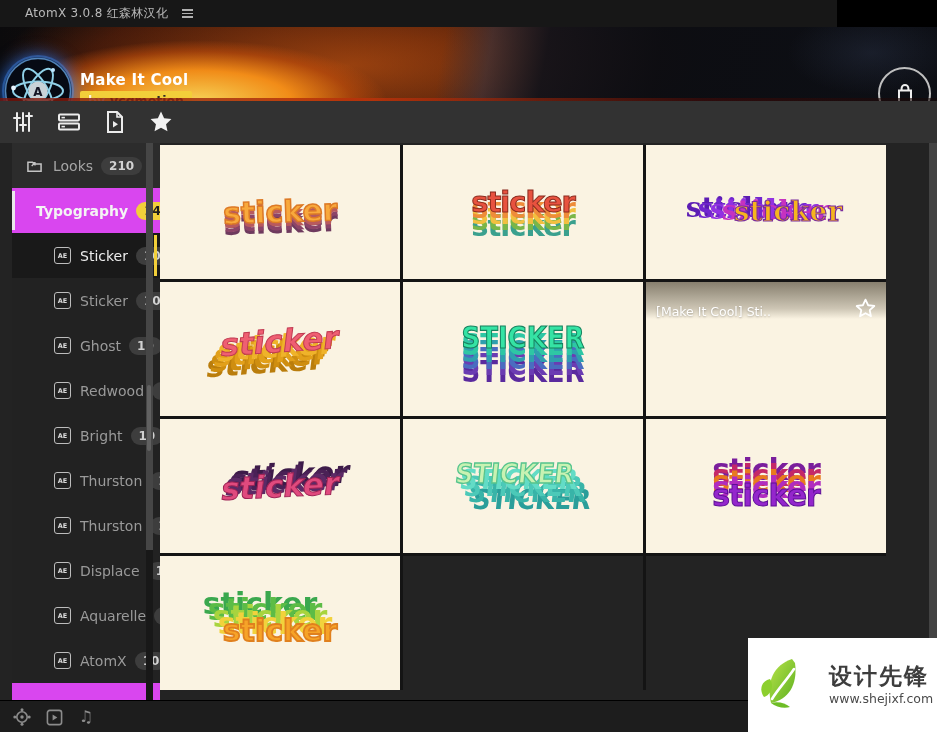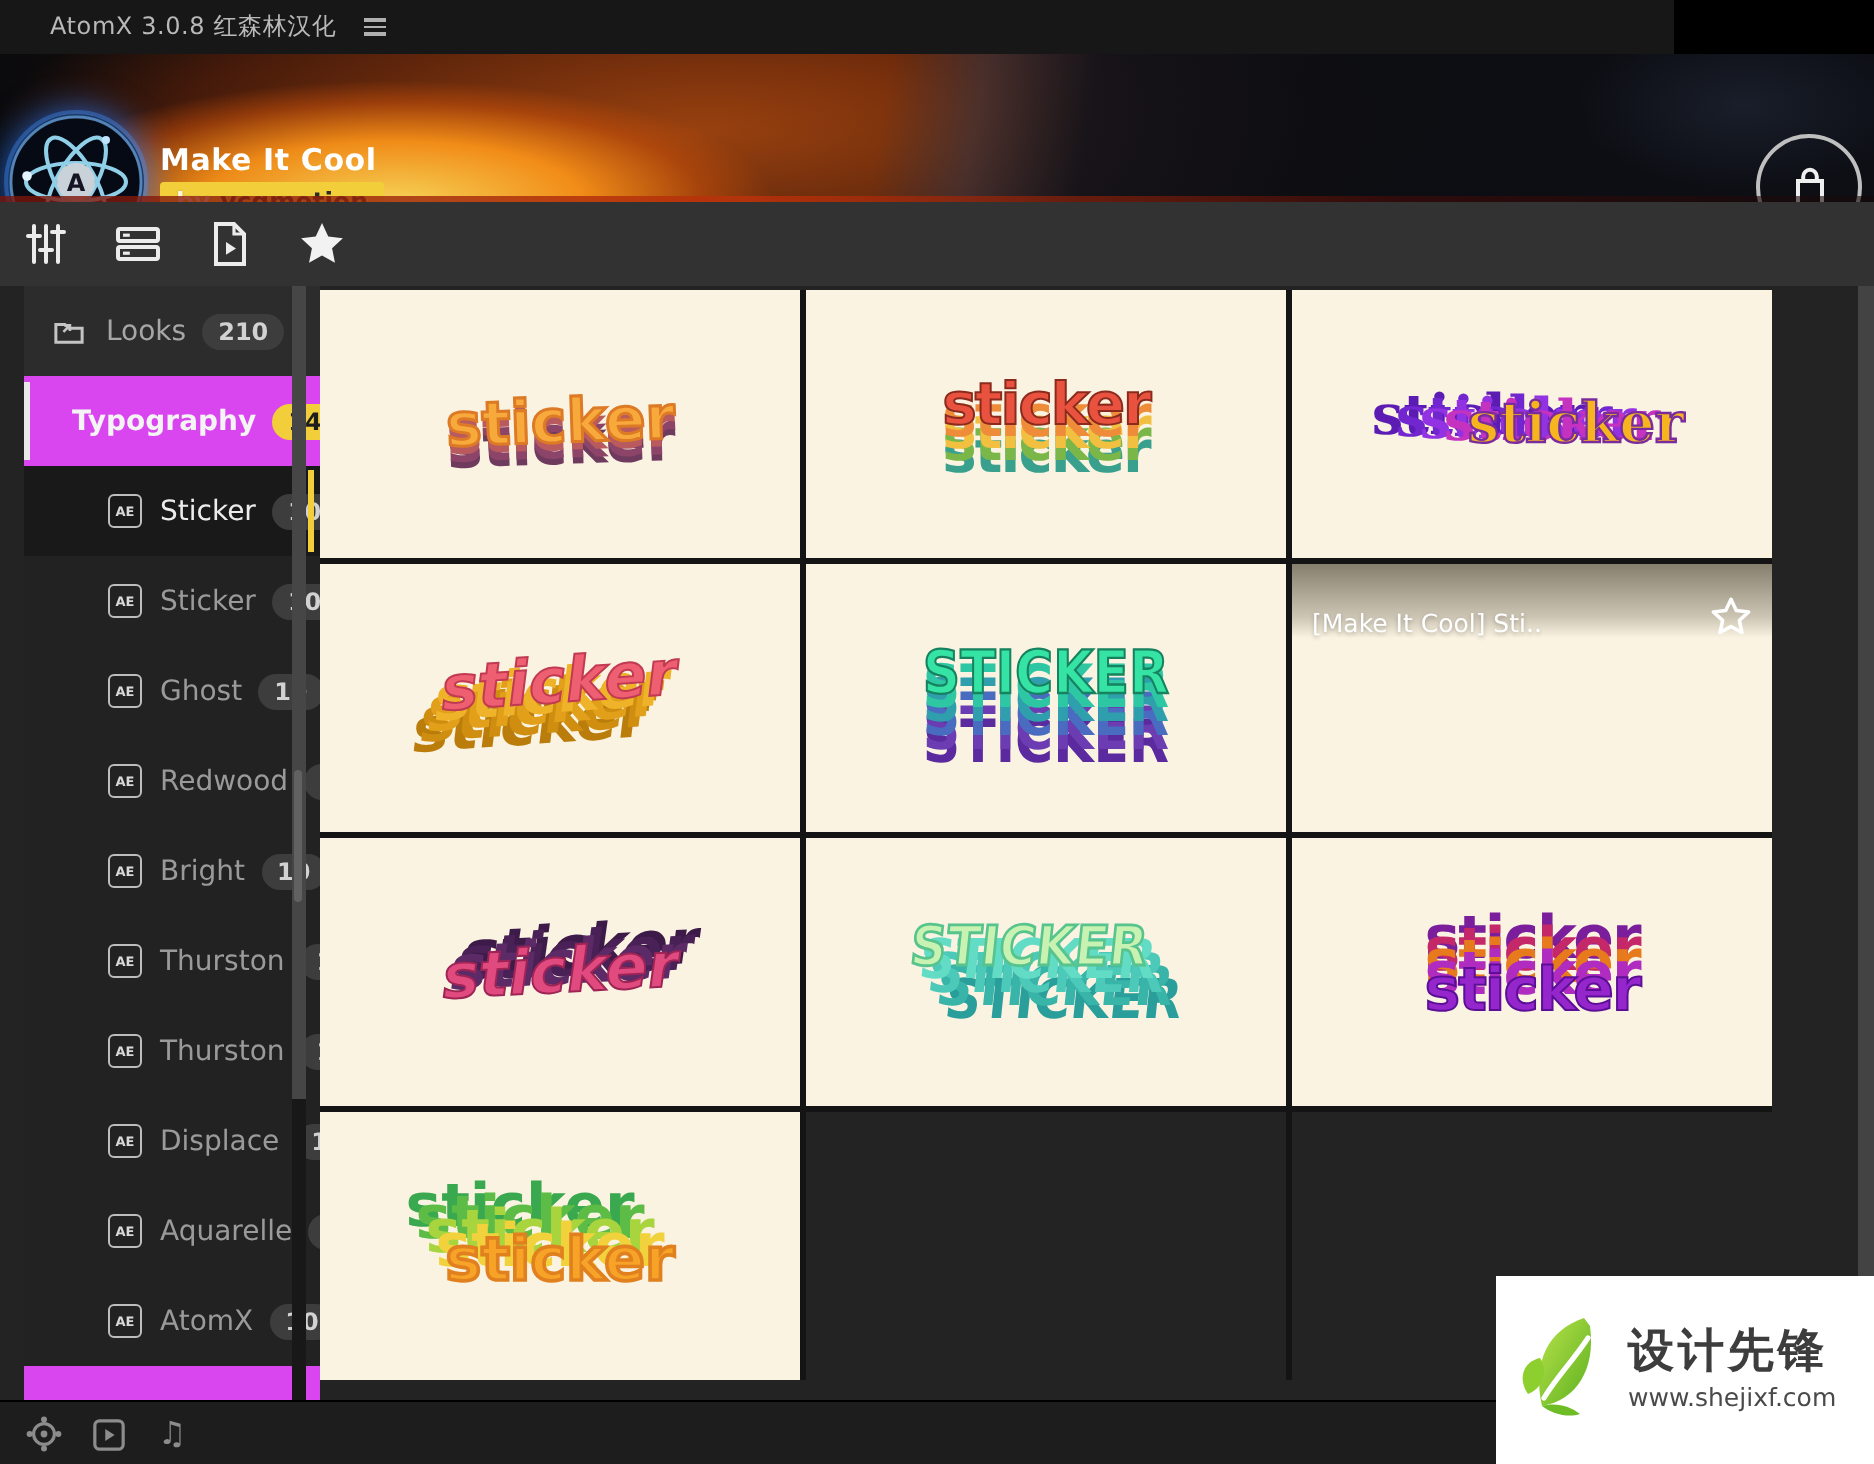--- a/index.html
+++ b/index.html
@@ -110,21 +110,21 @@
   
   .footer{left:0;top:700px;width:937px;height:32px;background:#1d1d1d;border-top:1px solid #000;
           display:flex;align-items:center;}
   .foot-icon{margin-left:12px;display:flex;align-items:center;justify-content:center;width:20px;height:20px;
              color:#8c8c8c;cursor:pointer;}
   .foot-icon.music{font-size:16px;line-height:1;}
 
   
   .watermark{left:748px;top:638px;width:189px;height:94px;background:#ffffff;display:flex;align-items:center;}
   .wm-leaf{margin-left:10px;flex:0 0 auto;}
-  .wm-text{margin-left:4px;display:flex;flex-direction:column;}
+  .wm-text{margin-left:19px;display:flex;flex-direction:column;}
   .wm-title{font-size:23px;font-weight:bold;color:#3d3d3d;letter-spacing:2px;line-height:1.1;}
   .wm-url{font-size:12.5px;color:#4a4a4a;margin-top:1px;}
 </style>
 </head>
 <body>
 
 <div class="abs titlebar">
   <span class="apptitle">AtomX 3.0.8 红森林汉化</span>
   <span class="hamburger">
       <span></span>

